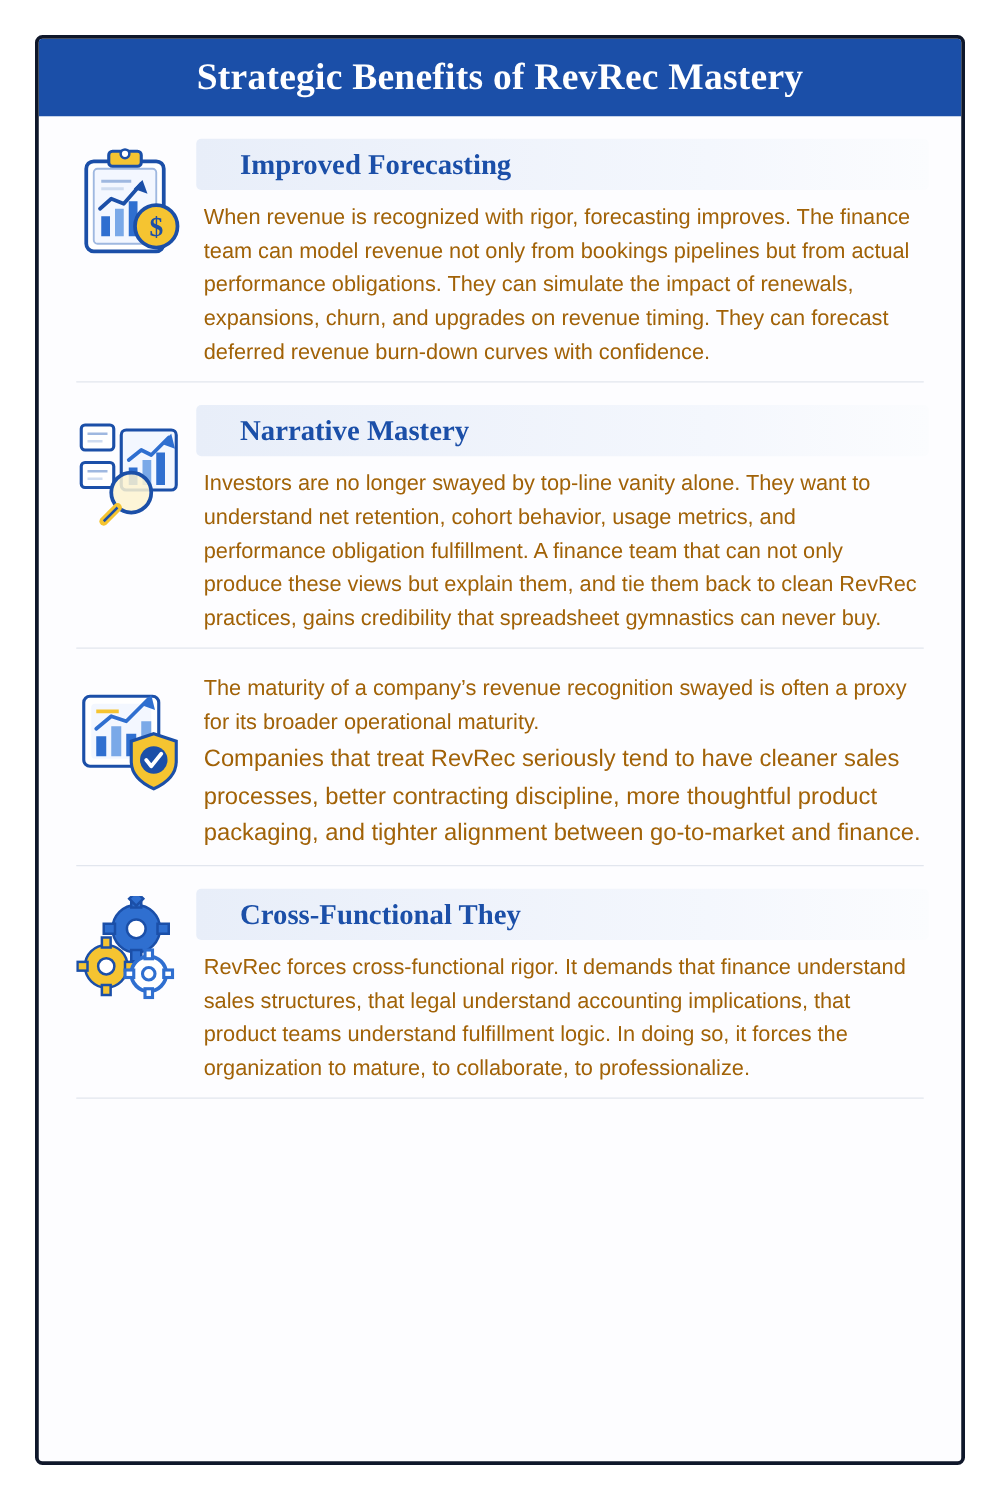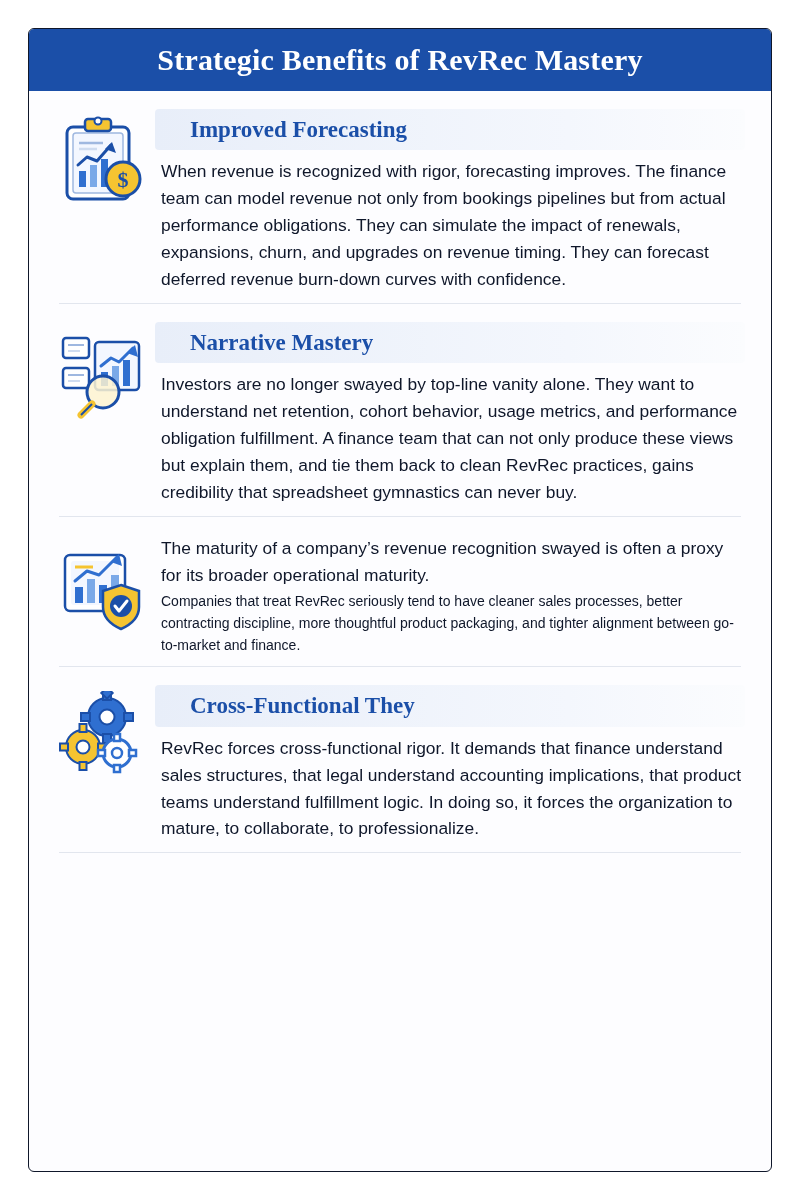--- a/index.html
+++ b/index.html
@@ -19,21 +19,21 @@
     height: 1200px;
     box-sizing: border-box;
     padding: 28px 28px 28px 28px;
     background: #ffffff;
   }
   .card {
     position: relative;
     width: 744px;
     height: 1144px;
     box-sizing: border-box;
-    border: 1px solid #0f172a;
+    border: 3px solid #0f172a;
     border-radius: 6px;
     background: #fdfdff;
     overflow: hidden;
   }
   .header-bar {
     height: 62px;
     background: #1b4fa8;
     display: flex;
     align-items: center;
     justify-content: center;
@@ -79,31 +79,31 @@
   }
   .sec-title {
     color: #1b4fa8;
     font-family: "Liberation Serif", serif;
     font-weight: bold;
     font-size: 23px;
     line-height: 1.1;
     margin-left: 21px;
   }
   .sec-text {
-    color: #0f172a;
+    color: #a16207;
     font-size: 17.4px;
     line-height: 1.55;
     padding: 0 4px 0 6px;
     margin: 0;
   }
   .sec-text.p2 {
     margin-top: 2px;
   }
   .sec-text.small {
-    font-size: 14px;
+    font-size: 19px;
   }
   .bottom-space {
     height: 28px;
   }
   svg { display: block; }
 </style>
 </head>
 <body>
 
 <div class="page">

